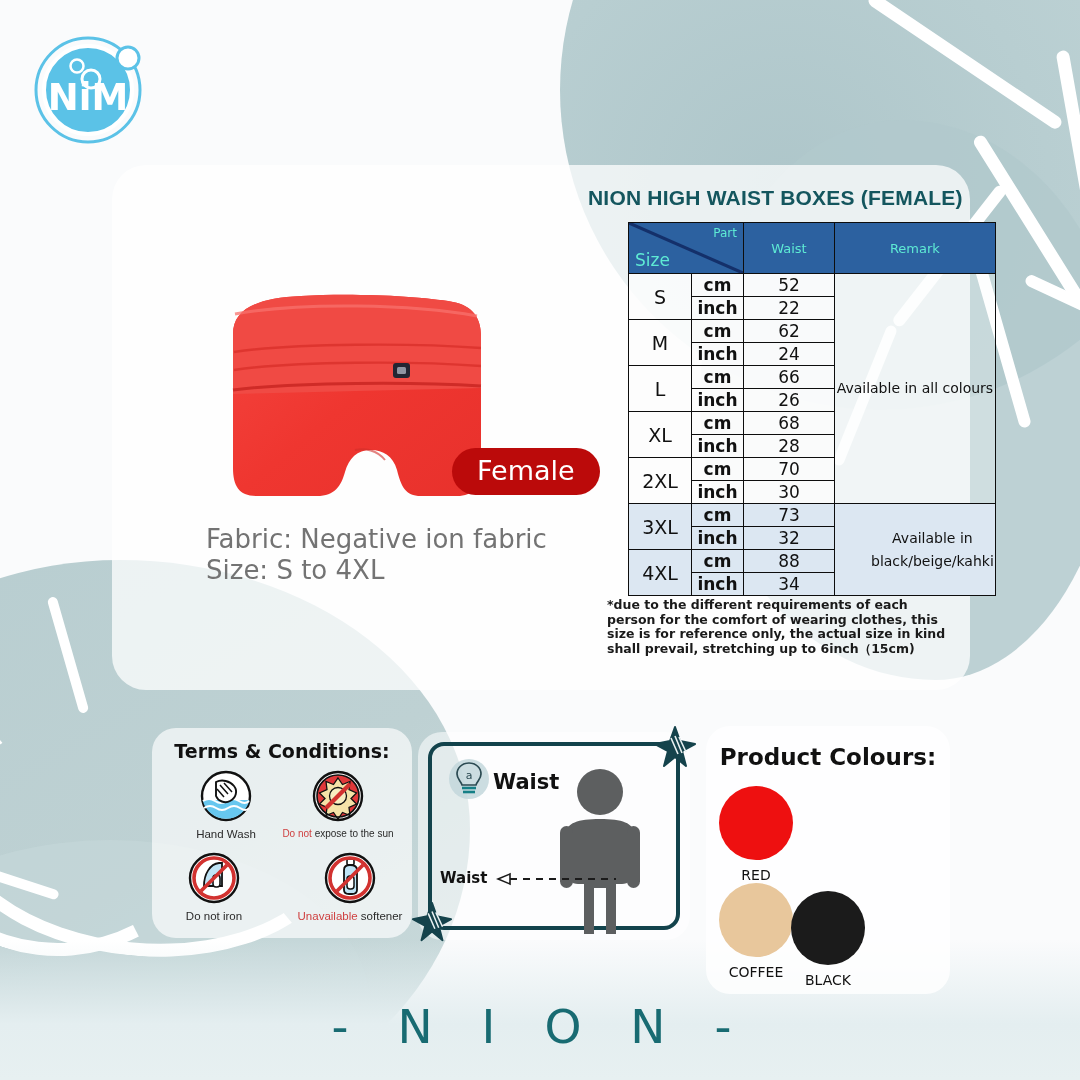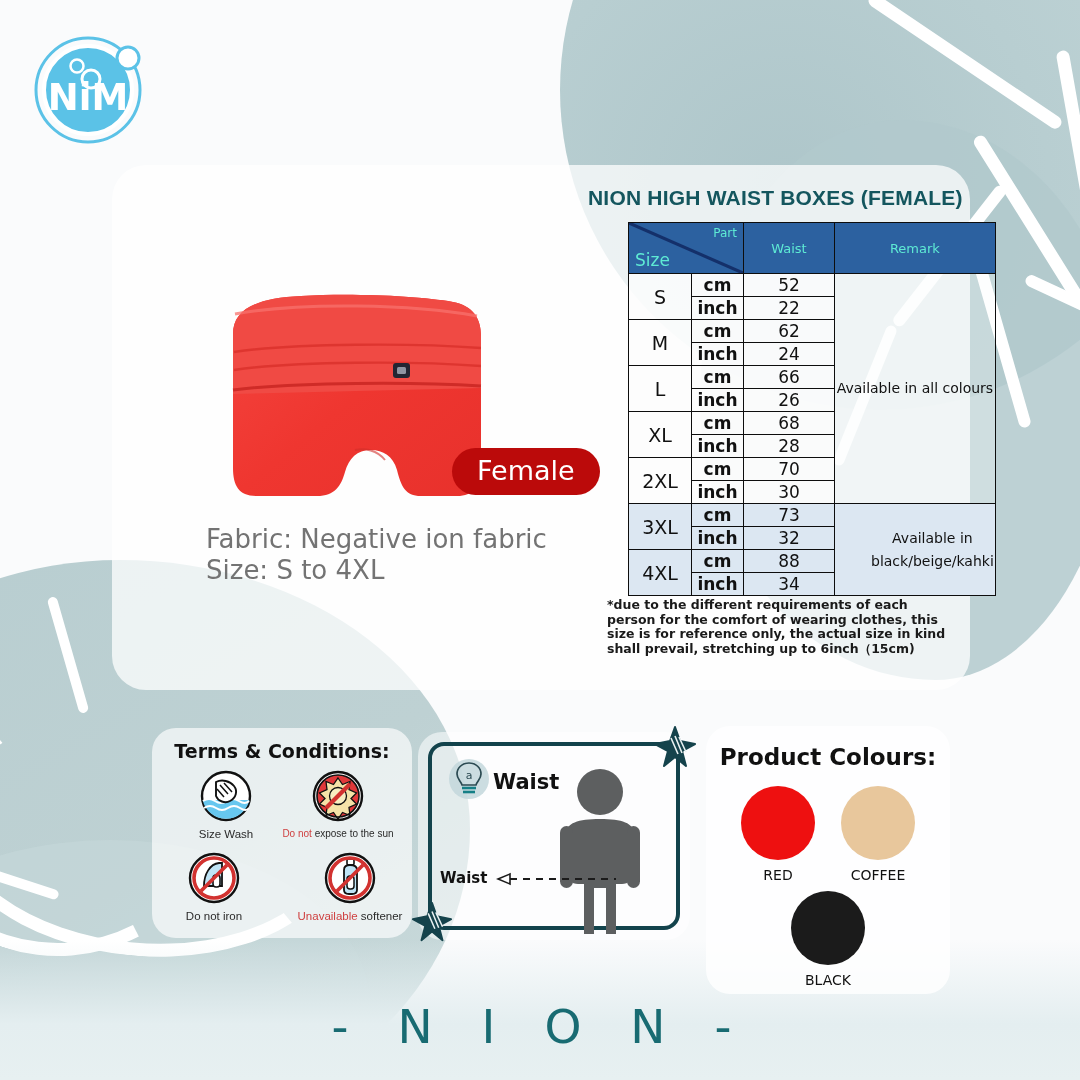--- a/index.html
+++ b/index.html
@@ -329,21 +329,21 @@
 
         <div class="care-item">
           <svg width="52" height="52" viewBox="0 0 52 52">
             <circle cx="26" cy="26" r="24" fill="#ffffff" stroke="#111" stroke-width="2.4"></circle>
             <path d="M2.6,30 h46.8 a24,24 0 0 1 -46.8,0 Z" fill="#67c7ef"></path>
             <path d="M3,31 q6,-4 12,0 t12,0 t12,0 t10,0" stroke="#ffffff" stroke-width="2" fill="none"></path>
             <path d="M4,38 q6,-4 12,0 t12,0 t12,0 t9,0" stroke="#ffffff" stroke-width="2" fill="none"></path>
             <path d="M16,12 C22,9 30,11 34,16 C38,21 36,28 30,31 C25,34 18,31 16,26 Z" fill="#ffffff" stroke="#111" stroke-width="1.9"></path>
             <path d="M20,15 L28,24 M24,13 L32,22 M17,19 L24,27" stroke="#111" stroke-width="1.5"></path>
           </svg>
-          <div class="care-label">Size Wash</div>
+          <div class="care-label">Hand Wash</div>
         </div>
 
         <div class="care-item wide">
           <svg width="52" height="52" viewBox="0 0 52 52">
             <circle cx="26" cy="26" r="24" fill="#ffffff" stroke="#111" stroke-width="2.4"></circle>
             <g fill="#e0383a">
               <circle cx="26" cy="26" r="21"></circle>
             </g>
             <path d="M26,8 l4.5,6.5 7.5,-3 -1,8 7.5,3.5 -5.5,5.5 5.5,5.5 -7.5,3.5 1,8 -7.5,-3 -4.5,6.5
                      -4.5,-6.5 -7.5,3 1,-8 -7.5,-3.5 5.5,-5.5 -5.5,-5.5 7.5,-3.5 -1,-8 7.5,3 Z" fill="#f5e3a8" stroke="#111" stroke-width="1.3"></path>
@@ -418,21 +418,21 @@
     <div class="waist-label">Waist</div>
     <svg style="position:absolute;left:78px;top:140px;" width="124" height="14" viewBox="0 0 124 14">
       <line x1="14" y1="7" x2="120" y2="7" stroke="#1b1b1b" stroke-width="2" stroke-dasharray="7,6"></line>
       <path d="M2,7 L14,2 L14,12 Z" fill="none" stroke="#1b1b1b" stroke-width="1.6"></path>
     </svg>
   </div>
 
   <div class="panel panel-colours">
     <div class="panel-title colours-title">Product Colours:</div>
 
-    <div class="sw-row" style="top:60px;">
+    <div class="sw-row" style="top:60px;flex-direction:column;">
       <div class="sw">
         <div class="sw-dot" style="background:#ee1010;"></div>
         <div class="sw-name">RED</div>
       </div>
       <div class="sw">
         <div class="sw-dot" style="background:#e8c79c;"></div>
         <div class="sw-name">COFFEE</div>
       </div>
     </div>
 

